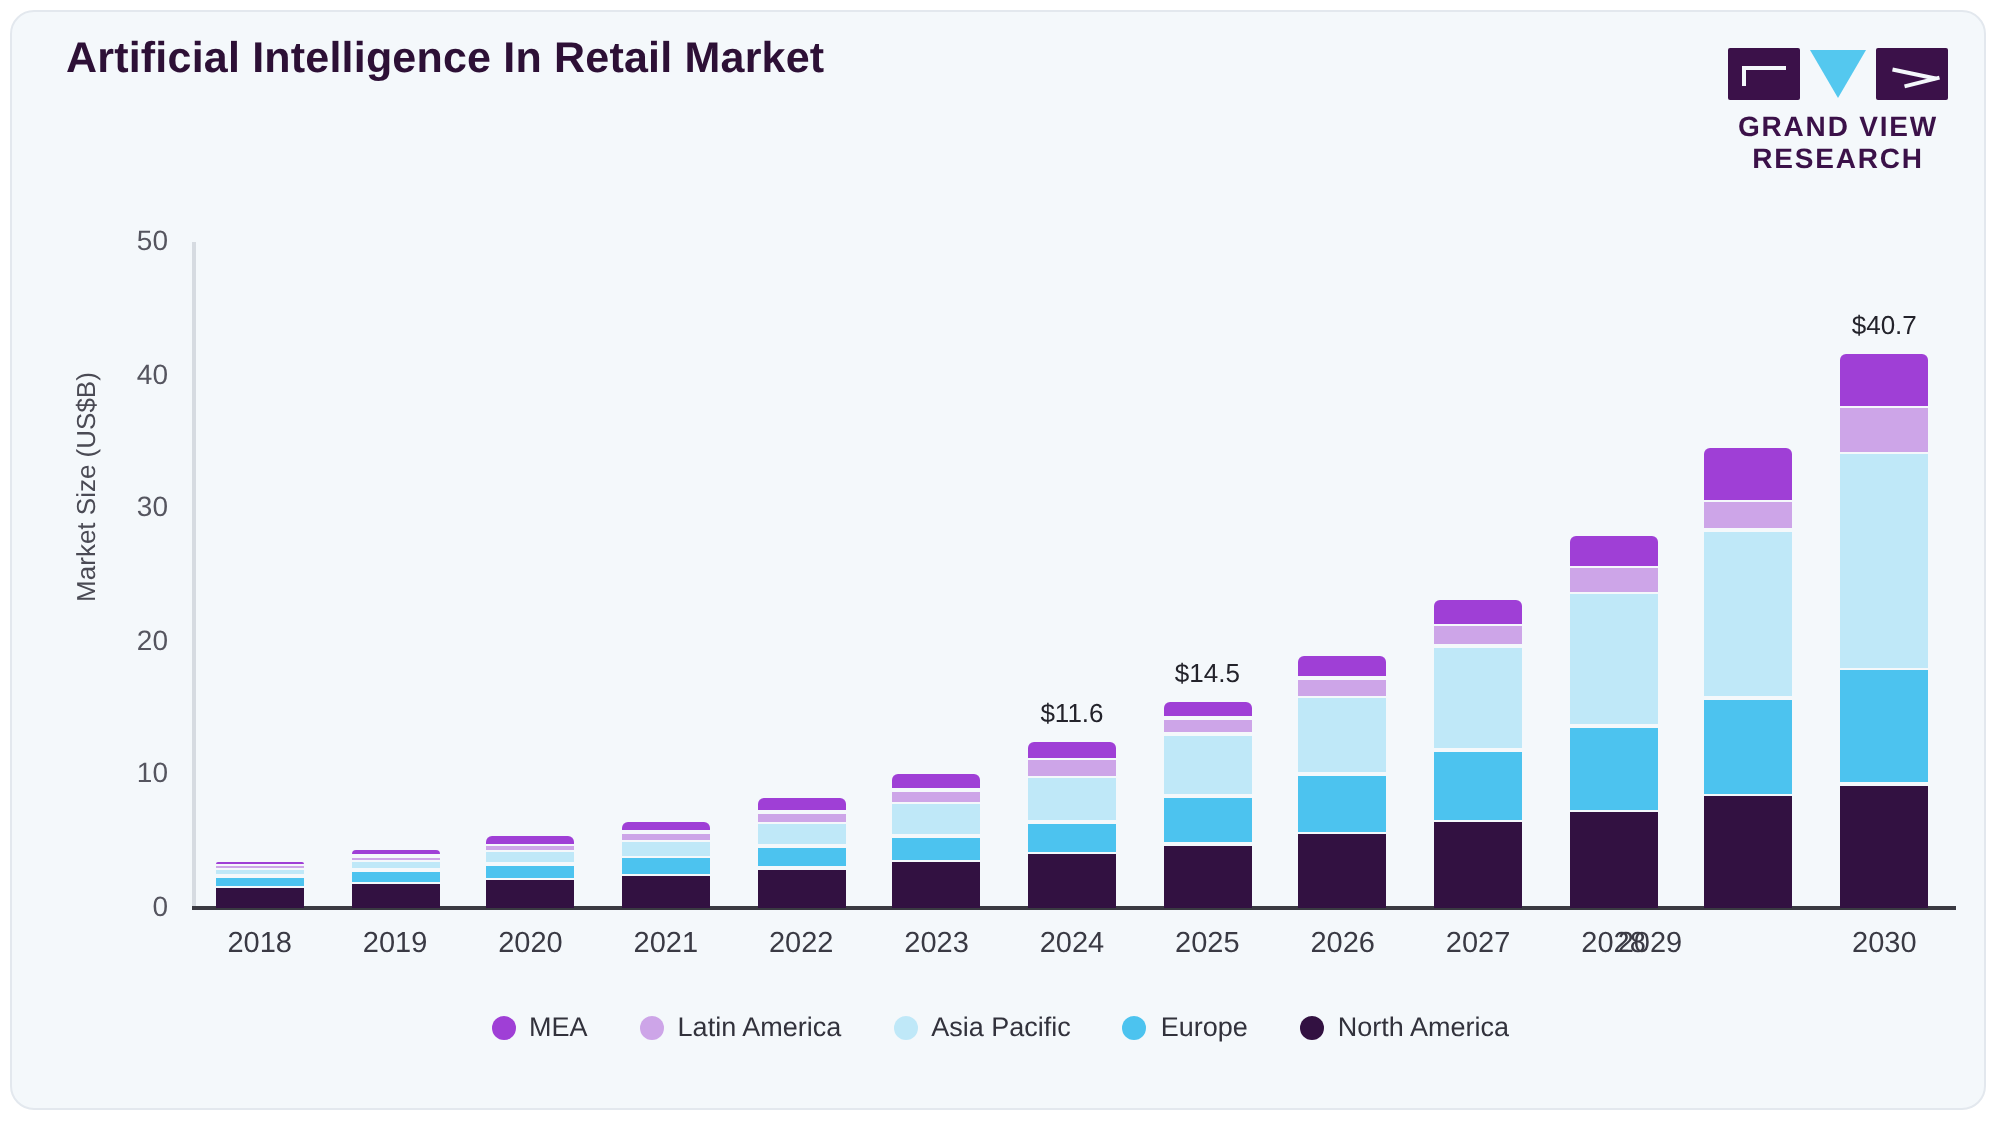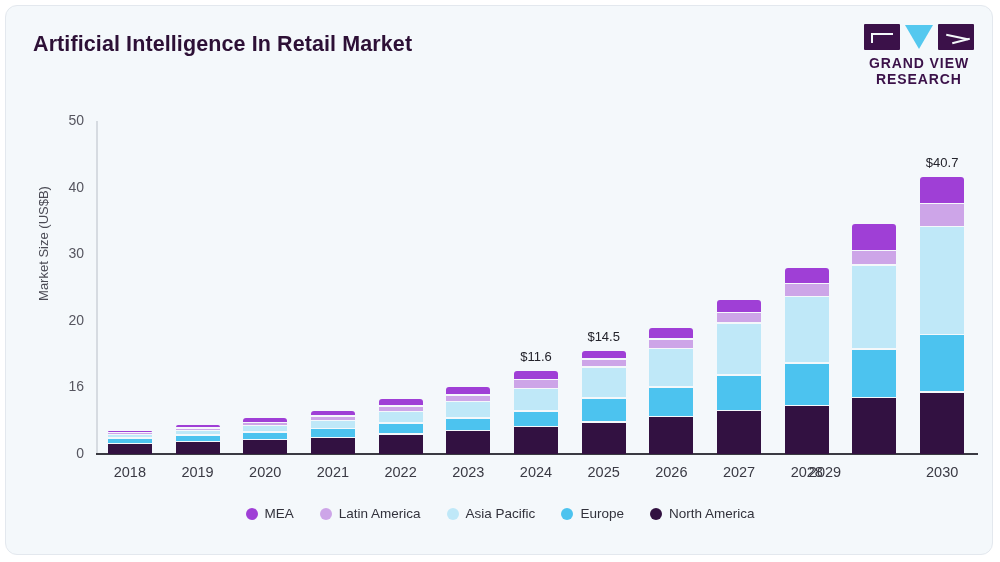--- a/index.html
+++ b/index.html
@@ -12,21 +12,21 @@
   #card{
     position:absolute;left:5px;top:5px;
     width:988px;height:550px;
     background:#f4f8fb;
     border:1px solid #e3e8ee;
     border-radius:12px;
     box-sizing:border-box;
     overflow:hidden;
   }
   #title{
-    position:absolute;left:27px;top:26px;
+    position:absolute;left:27px;top:11px;
     font-size:21.5px;font-weight:bold;color:#2d1036;
     letter-spacing:0.1px;white-space:nowrap;
   }
   #subtitle{
     position:absolute;left:27px;top:61px;
     font-size:14.5px;color:#3c3c46;white-space:nowrap;
   }
   
   #logo{position:absolute;left:858px;top:18px;width:110px;height:48px;}
   .logo-row{position:relative;width:110px;height:28px;}
@@ -124,21 +124,21 @@
   <div id="ylabel">Market Size (US$B)</div>
 
   <div id="yaxis-line"></div>
   <div id="xaxis-line"></div>
 
   <div id="plot">
       <div class="ytick-wrap" style="top: 333px;">
         <div class="ytick-txt">0</div>
       </div>
       <div class="ytick-wrap" style="top: 266.4px;">
-        <div class="ytick-txt">16</div>
+        <div class="ytick-txt">10</div>
       </div>
       <div class="ytick-wrap" style="top: 199.8px;">
         <div class="ytick-txt">20</div>
       </div>
       <div class="ytick-wrap" style="top: 133.2px;">
         <div class="ytick-txt">30</div>
       </div>
       <div class="ytick-wrap" style="top: 66.6px;">
         <div class="ytick-txt">40</div>
       </div>

